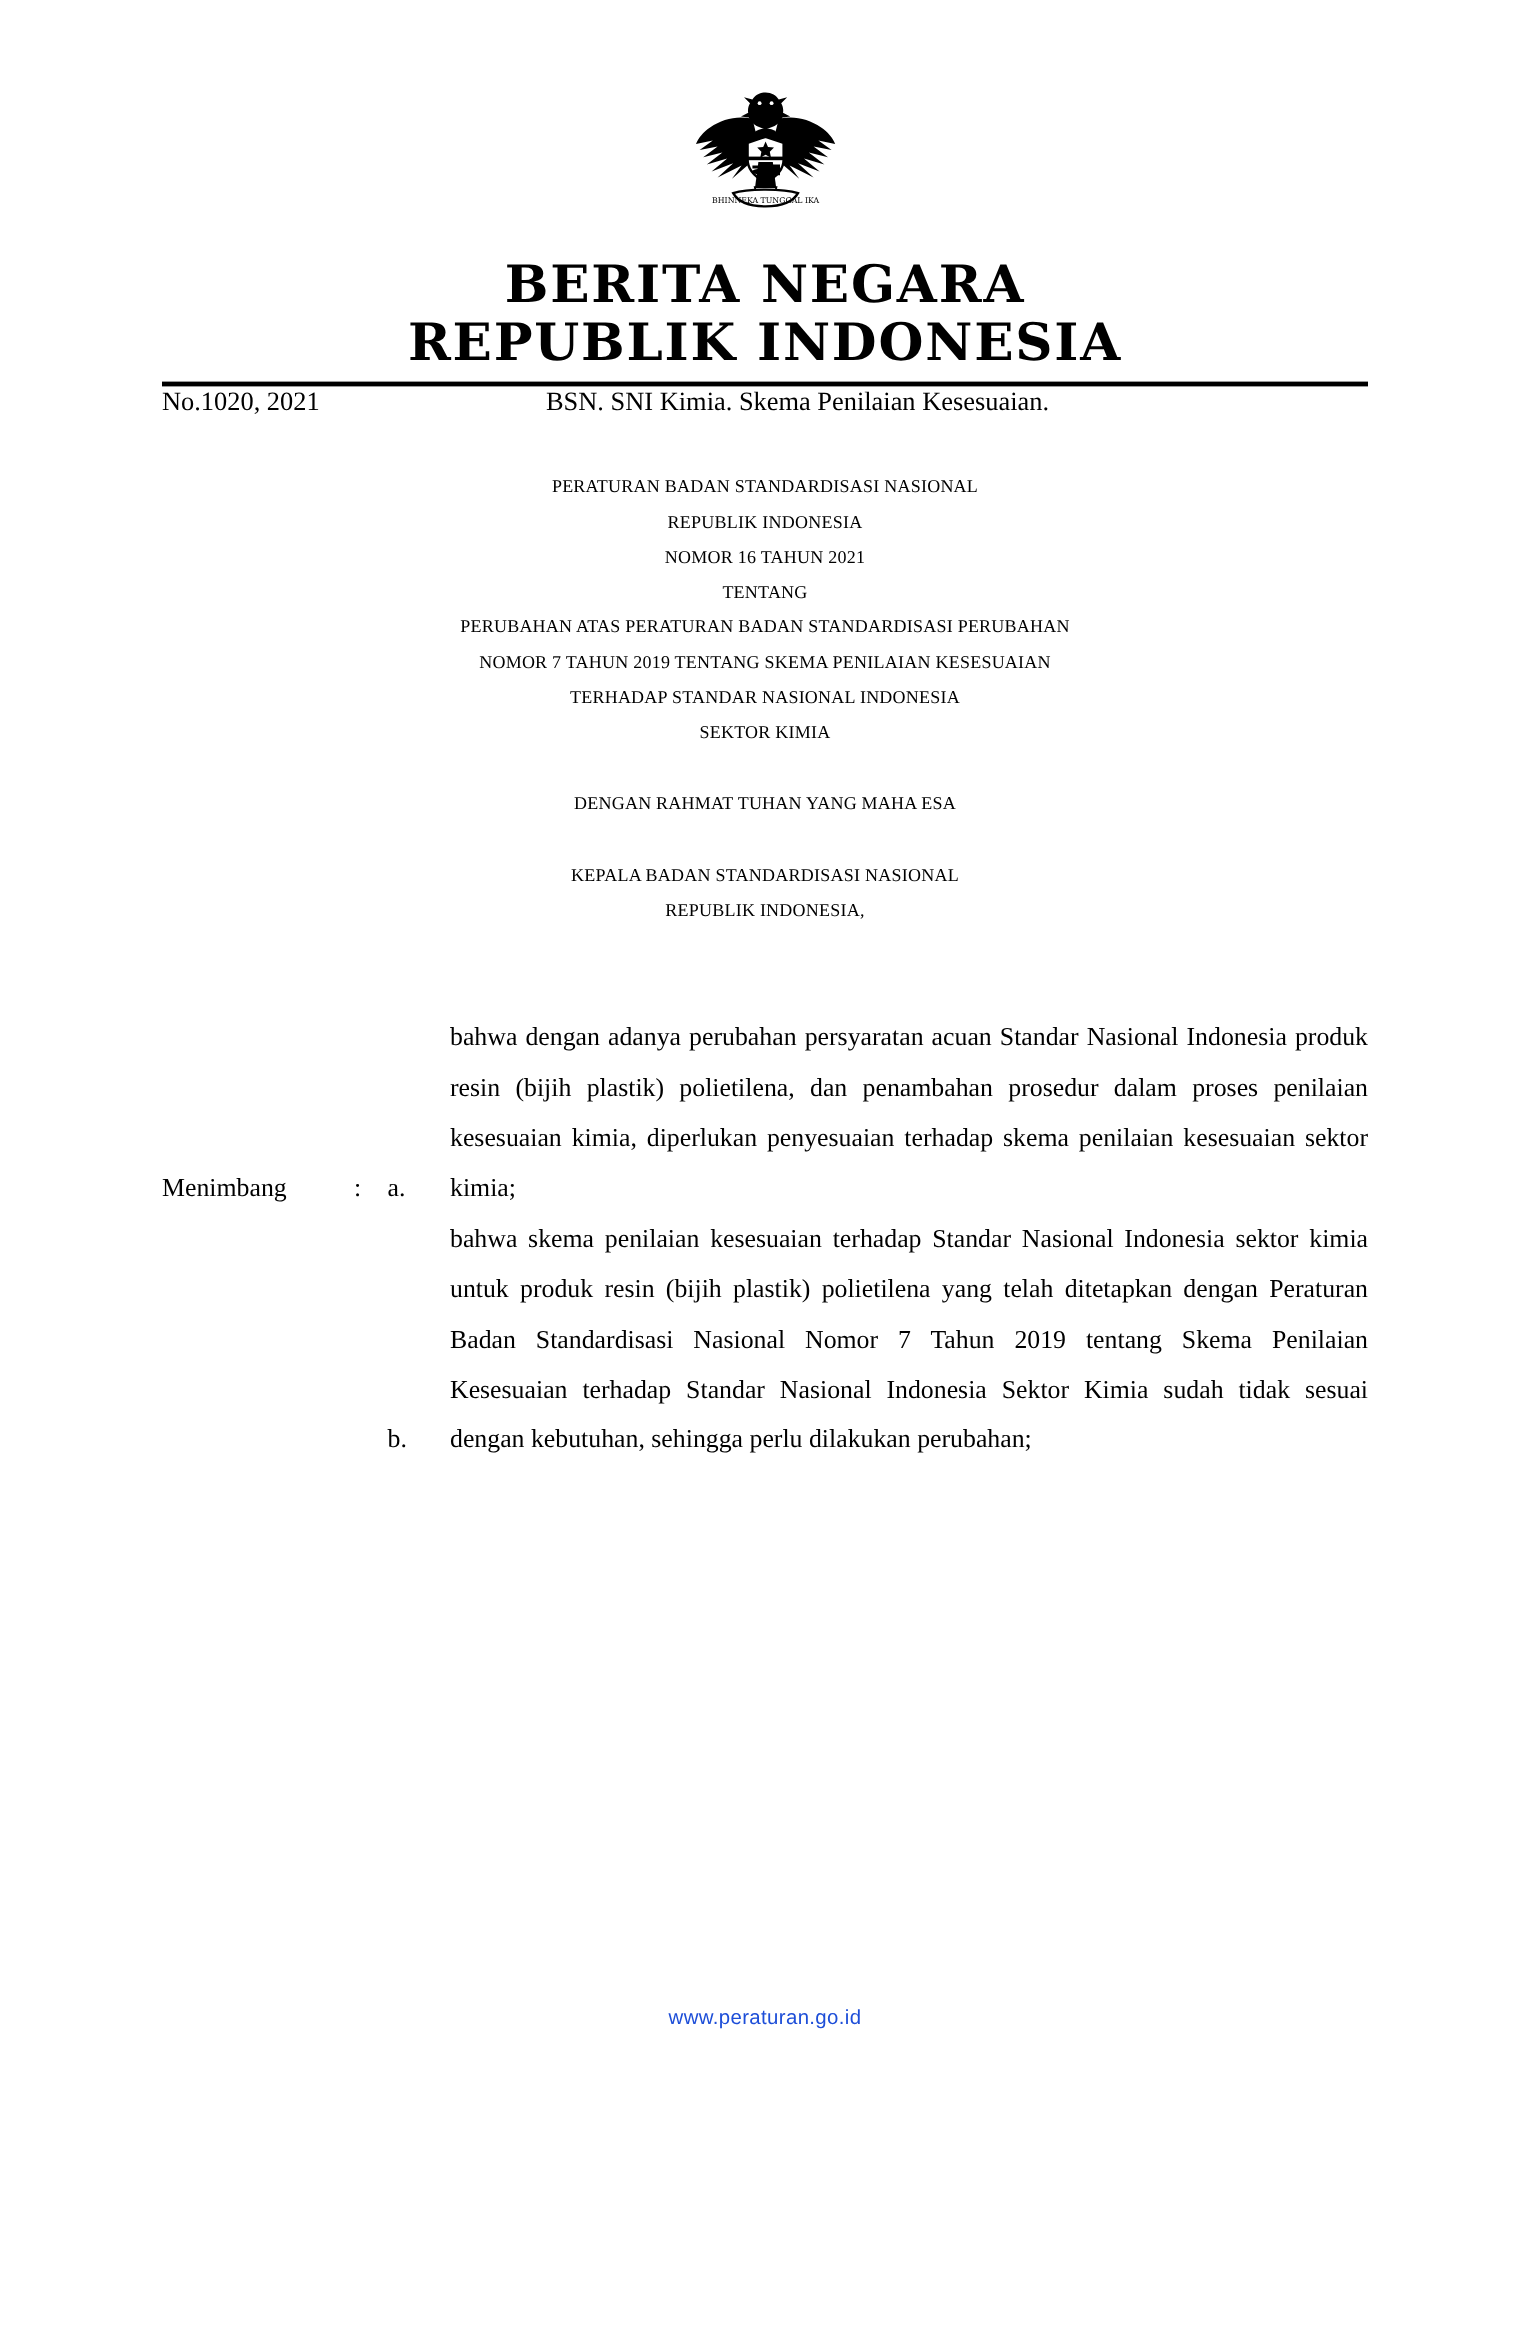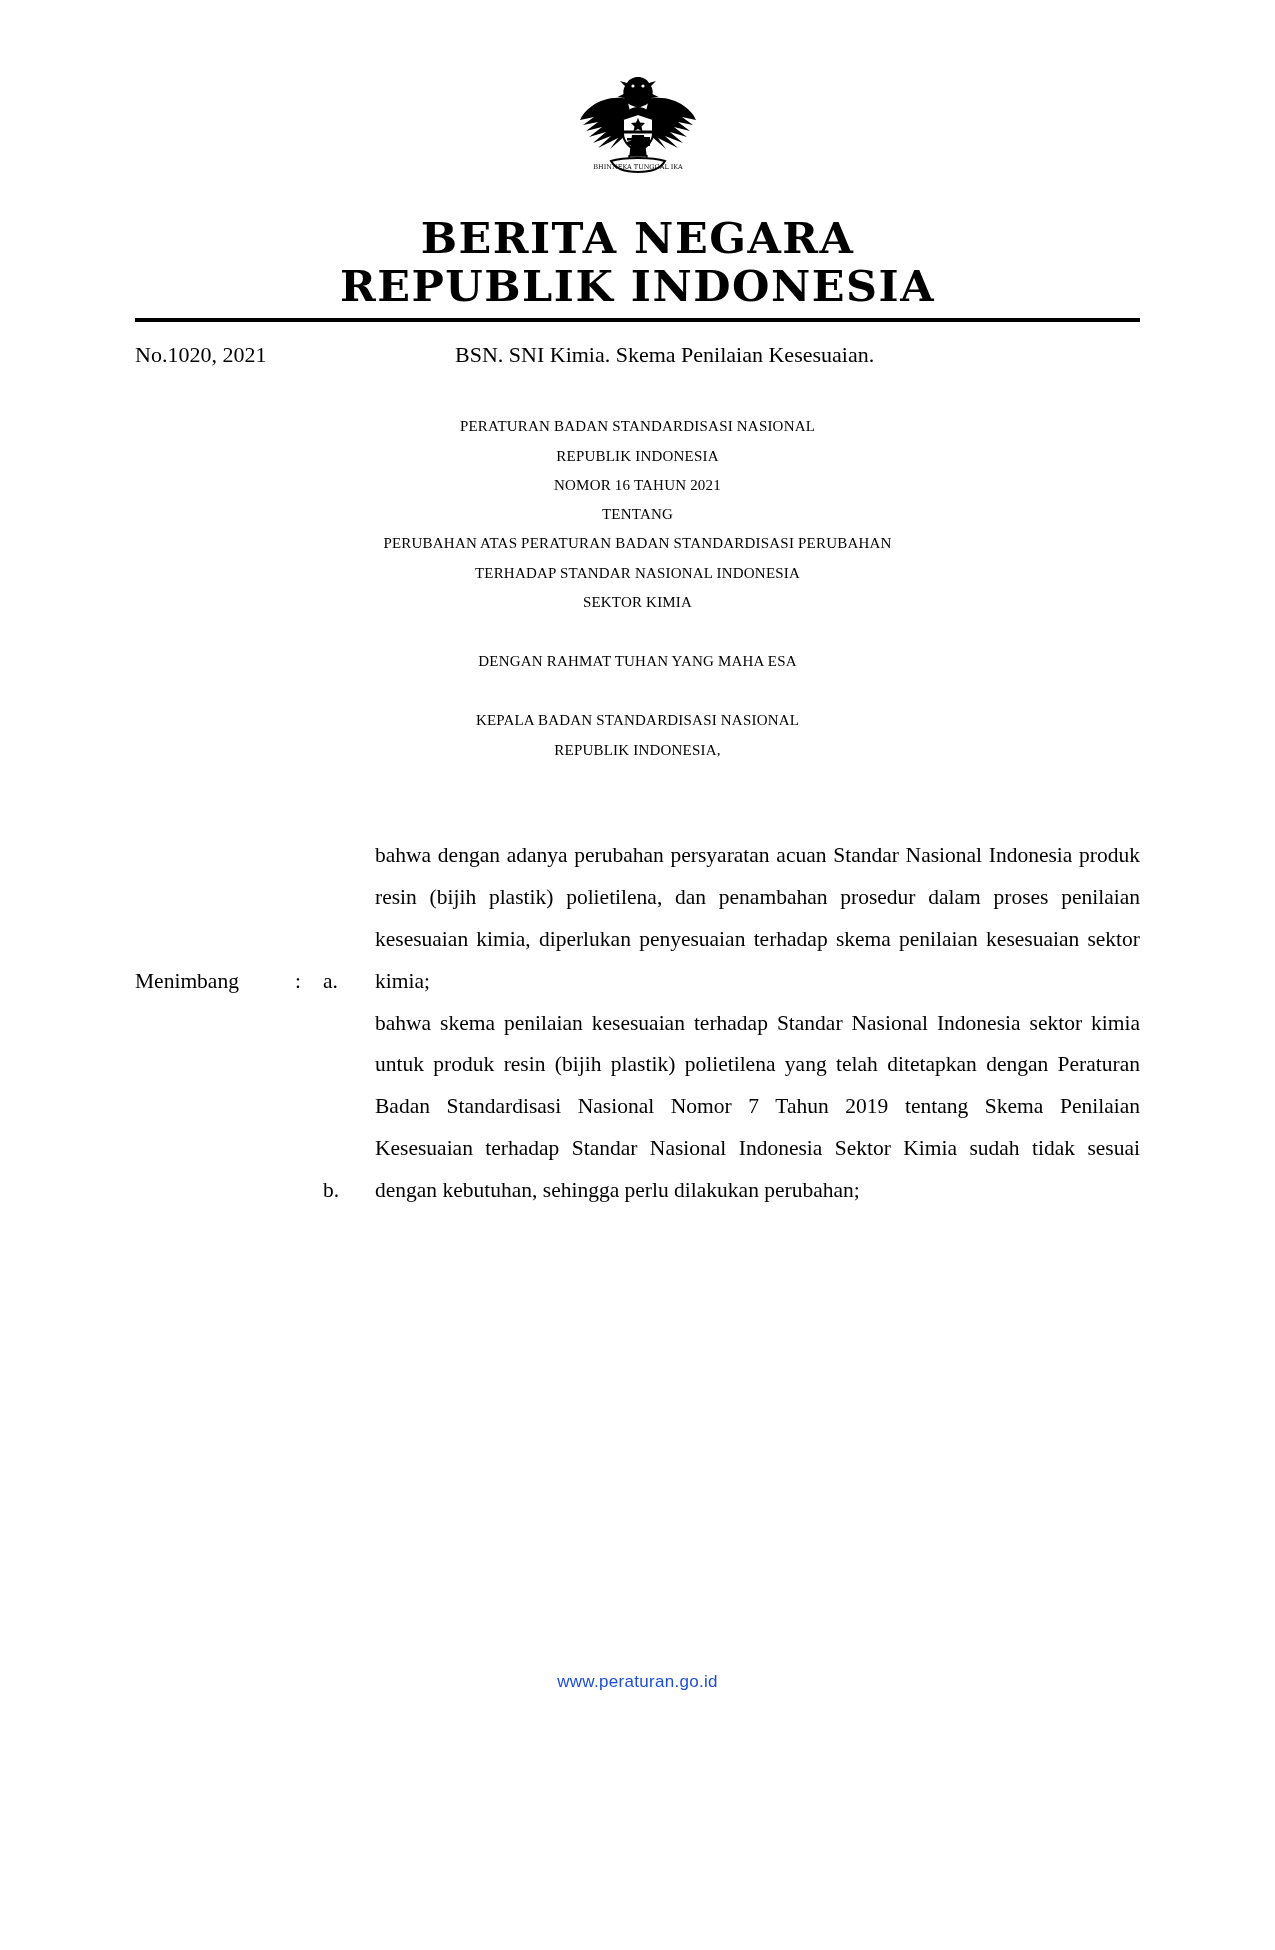--- a/index.html
+++ b/index.html
@@ -54,21 +54,21 @@
     border-top: 4px solid #000;
     margin: 8px 0 0 0;
     width: 100%;
   }
 
   
   .issue-row {
     display: flex;
     align-items: center;
     font-size: 22px;
-    padding-top: 20px;
+    padding-top: 0;
   }
   .issue-no {
     width: 300px;
     text-align: left;
   }
   .issue-subject {
     flex: 1;
     text-align: left;
     padding-left: 20px;
   }
@@ -179,20 +179,21 @@
     <div class="issue-no">No.1020, 2021</div>
     <div class="issue-subject">BSN. SNI Kimia. Skema Penilaian Kesesuaian.</div>
   </div>
 
   <div class="title-block">
     <div>PERATURAN BADAN STANDARDISASI NASIONAL</div>
     <div>REPUBLIK INDONESIA</div>
     <div>NOMOR 16 TAHUN 2021</div>
     <div>TENTANG</div>
     <div>PERUBAHAN ATAS PERATURAN BADAN STANDARDISASI PERUBAHAN</div>
+    <div>NOMOR 7 TAHUN 2019 TENTANG SKEMA PENILAIAN KESESUAIAN</div>
     <div>TERHADAP STANDAR NASIONAL INDONESIA</div>
     <div>SEKTOR KIMIA</div>
     <div class="spacer"></div>
     <div>DENGAN RAHMAT TUHAN YANG MAHA ESA</div>
     <div class="spacer"></div>
     <div>KEPALA BADAN STANDARDISASI NASIONAL</div>
     <div>REPUBLIK INDONESIA,</div>
   </div>
 
   <div class="considering">

